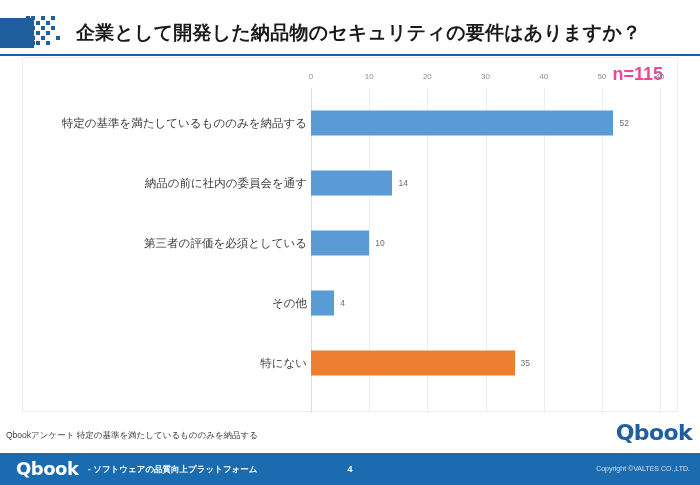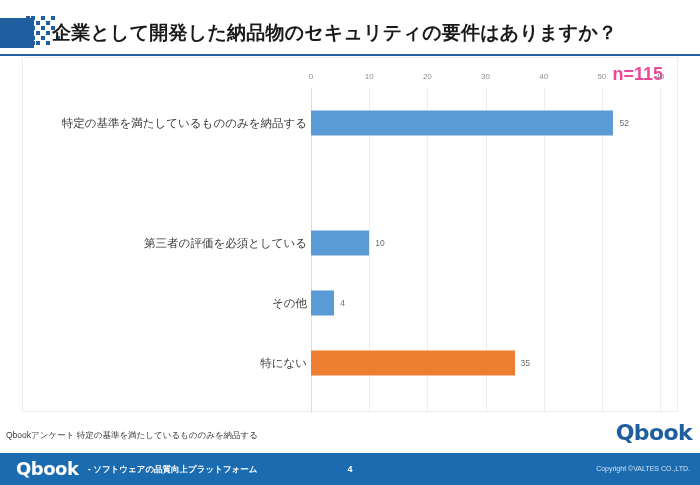--- a/index.html
+++ b/index.html
@@ -16,21 +16,21 @@
     position:absolute;left:0;top:16px;width:700px;height:38px;
   }
   .header-mark{
     position:absolute;left:0;top:2px;width:34px;height:30px;
     background:#1F5FA0;
   }
   .header-pixels{
     position:absolute;left:26px;top:0px;width:36px;height:34px;
   }
   .header-title{
-    position:absolute;left:52px;top:0px;
+    position:absolute;left:76px;top:0px;
     font-size:19px;font-weight:bold;color:#1a1a1a;
     letter-spacing:0.2px;white-space:nowrap;
     line-height:34px;
   }
   .header-rule{
     position:absolute;left:0;top:54px;width:700px;height:2px;
     background:#1F5FA0;
   }
 
   
@@ -164,20 +164,25 @@
       <div class="axis-tick" style="left: 520.667px;">40</div>
       <div class="gridline" style="left: 578.833px;"></div>
       <div class="axis-tick" style="left: 578.833px;">50</div>
       <div class="gridline" style="left: 637px;"></div>
       <div class="axis-tick" style="left: 637px;">40</div>
       <div class="row" style="top: 35px;">
         <div class="cat-label">特定の基準を満たしているもののみを納品する</div>
         <div class="bar blue" style="width: 302.467px; background: rgb(91, 155, 213);"></div>
         <div class="bar-value" style="left: 596.467px;">52</div>
       </div>
+      <div class="row" style="top: 95px;">
+        <div class="cat-label">納品の前に社内の委員会を通す</div>
+        <div class="bar blue" style="width: 81.4333px; background: rgb(91, 155, 213);"></div>
+        <div class="bar-value" style="left: 375.433px;">14</div>
+      </div>
       <div class="row" style="top: 155px;">
         <div class="cat-label">第三者の評価を必須としている</div>
         <div class="bar blue" style="width: 58.1667px; background: rgb(91, 155, 213);"></div>
         <div class="bar-value" style="left: 352.167px;">10</div>
       </div>
       <div class="row" style="top: 215px;">
         <div class="cat-label">その他</div>
         <div class="bar blue" style="width: 23.2667px; background: rgb(91, 155, 213);"></div>
         <div class="bar-value" style="left: 317.267px;">4</div>
       </div>

